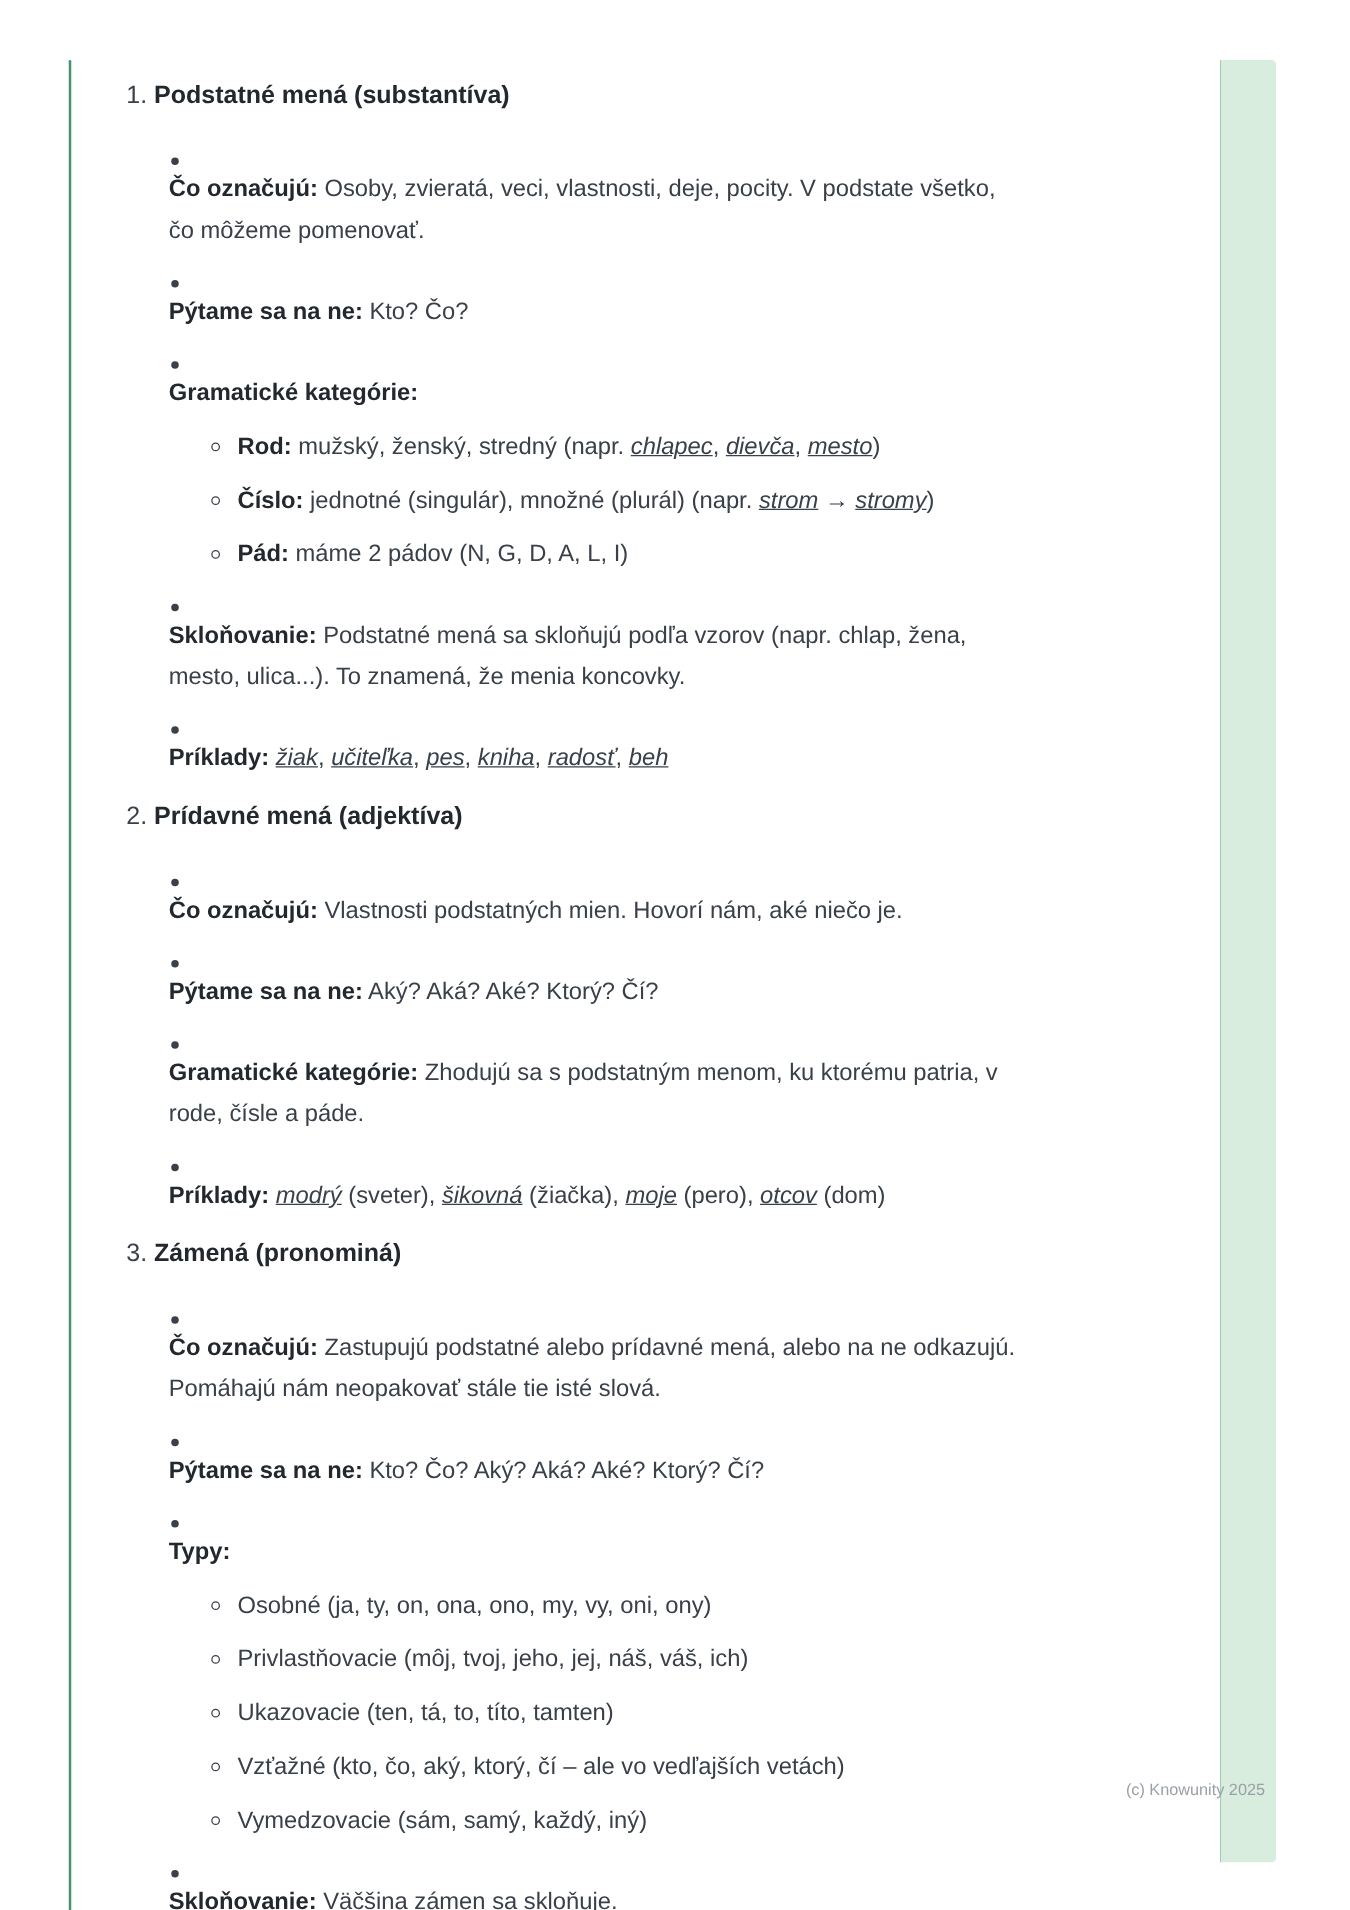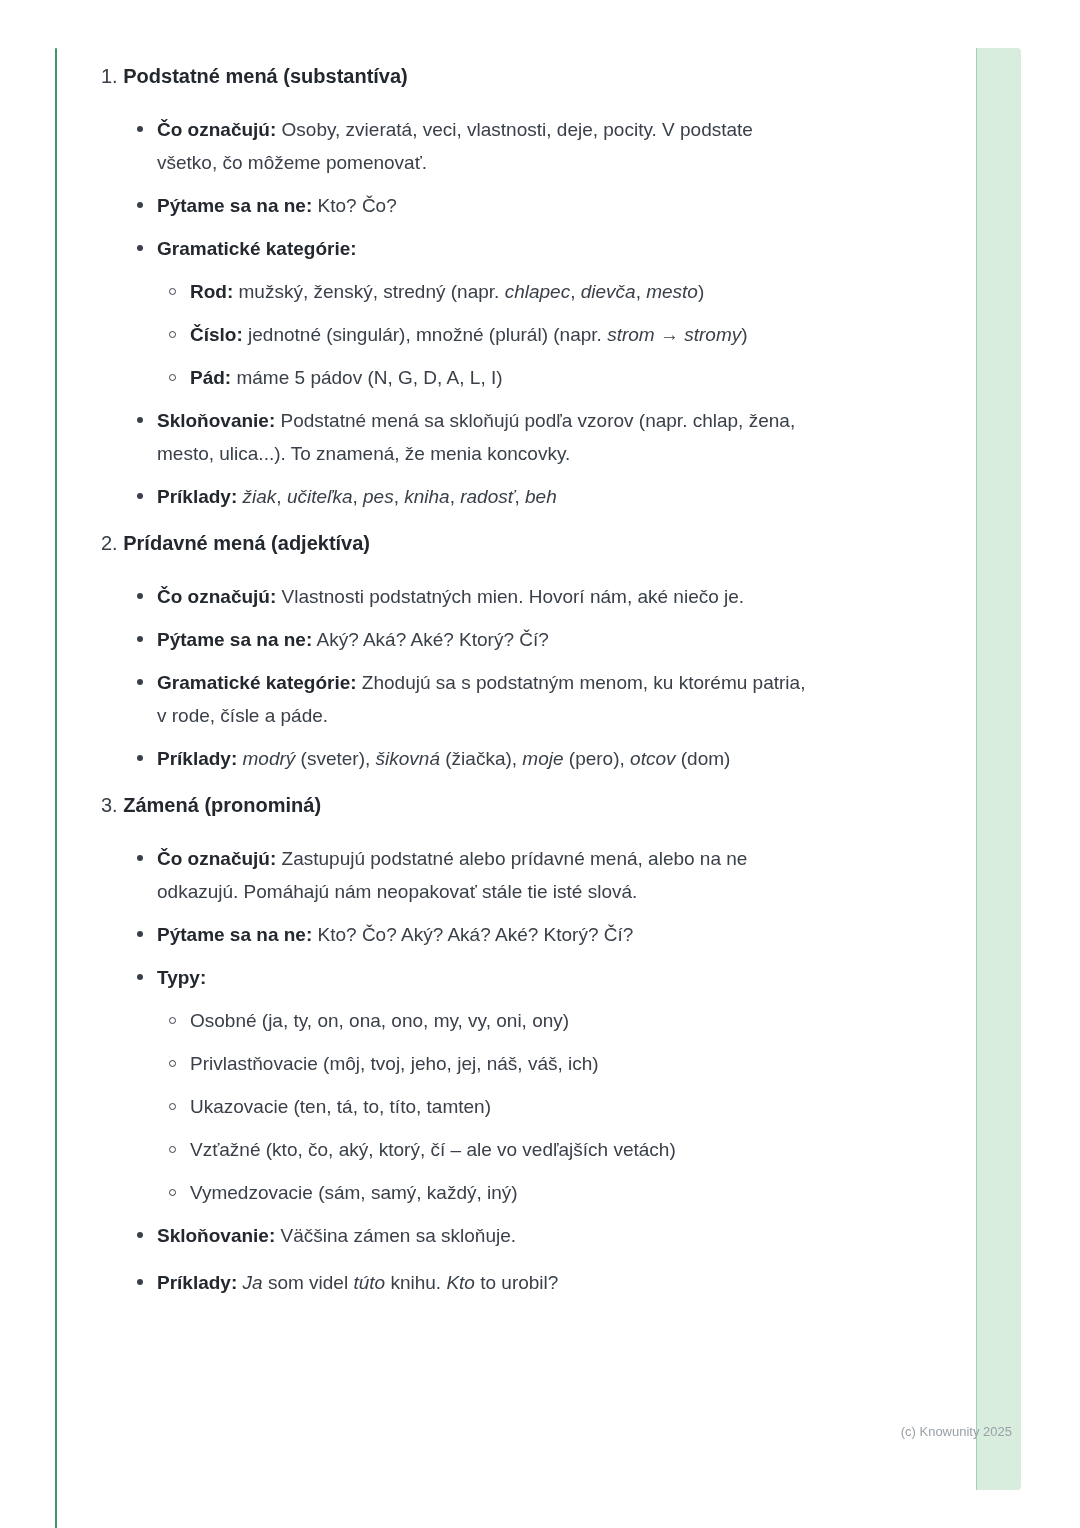--- a/index.html
+++ b/index.html
@@ -50,21 +50,21 @@
     margin:14px 0 20px 0;
     color:var(--bold-text);
   }
   section:first-child .heading{margin-top:0;}
   .heading .num{font-weight:400;color:var(--text);}
   .heading .htitle{font-weight:700;}
   .item{
     display:flex;
     margin-bottom:10px;
   }
-  .item.lvl1{margin-left:34px;}
+  .item.lvl1{margin-left:34px;flex-direction:column;}
   .item.lvl2{margin-left:66px;}
   .item.after-sub{margin-top:10px;}
   section:last-child .item.lvl1:last-child{margin-top:14px;}
   .marker{
     position:relative;
     flex:0 0 22px;
   }
   .item.lvl2 .marker{flex-basis:23px;}
   .marker::before{
     content:'';
@@ -74,21 +74,21 @@
     border-radius:50%;
     background:var(--text);
   }
   .item.lvl2 .marker::before{
     background:transparent;
     border:1.5px solid var(--text);
     width:5px; height:5px;
   }
   .txt{flex:1 1 auto;}
   .txt .b{font-weight:700;color:var(--bold-text);}
-  .txt .i{font-style:italic;}
+  .txt .i{font-style:italic;text-decoration:underline;}
   .footer{
     position:absolute;
     top:1424px; right:68px;
     font-size:13px;
     line-height:16px;
     color:var(--footer-text);
     z-index:2;
   }
 </style>
 </head>
@@ -115,21 +115,21 @@
         <div class="item lvl2">
           <span class="marker"></span>
           <div class="txt"><span class="b">Rod:</span><span> mužský, ženský, stredný (napr. </span><span class="i">chlapec</span><span>, </span><span class="i">dievča</span><span>, </span><span class="i">mesto</span><span>)</span></div>
         </div>
         <div class="item lvl2">
           <span class="marker"></span>
           <div class="txt"><span class="b">Číslo:</span><span> jednotné (singulár), množné (plurál) (napr. </span><span class="i">strom</span><span> → </span><span class="i">stromy</span><span>)</span></div>
         </div>
         <div class="item lvl2">
           <span class="marker"></span>
-          <div class="txt"><span class="b">Pád:</span><span> máme 5 pádov (N, G, D, A, L, I)</span></div>
+          <div class="txt"><span class="b">Pád:</span><span> máme 2 pádov (N, G, D, A, L, I)</span></div>
         </div>
         <div class="item lvl1 after-sub">
           <span class="marker"></span>
           <div class="txt"><span class="b">Skloňovanie:</span><span> Podstatné mená sa skloňujú podľa vzorov (napr. chlap, žena, mesto, ulica...). To znamená, že menia koncovky.</span></div>
         </div>
         <div class="item lvl1">
           <span class="marker"></span>
           <div class="txt"><span class="b">Príklady:</span><span> </span><span class="i">žiak</span><span>, </span><span class="i">učiteľka</span><span>, </span><span class="i">pes</span><span>, </span><span class="i">kniha</span><span>, </span><span class="i">radosť</span><span>, </span><span class="i">beh</span></div>
         </div>
       </section>

